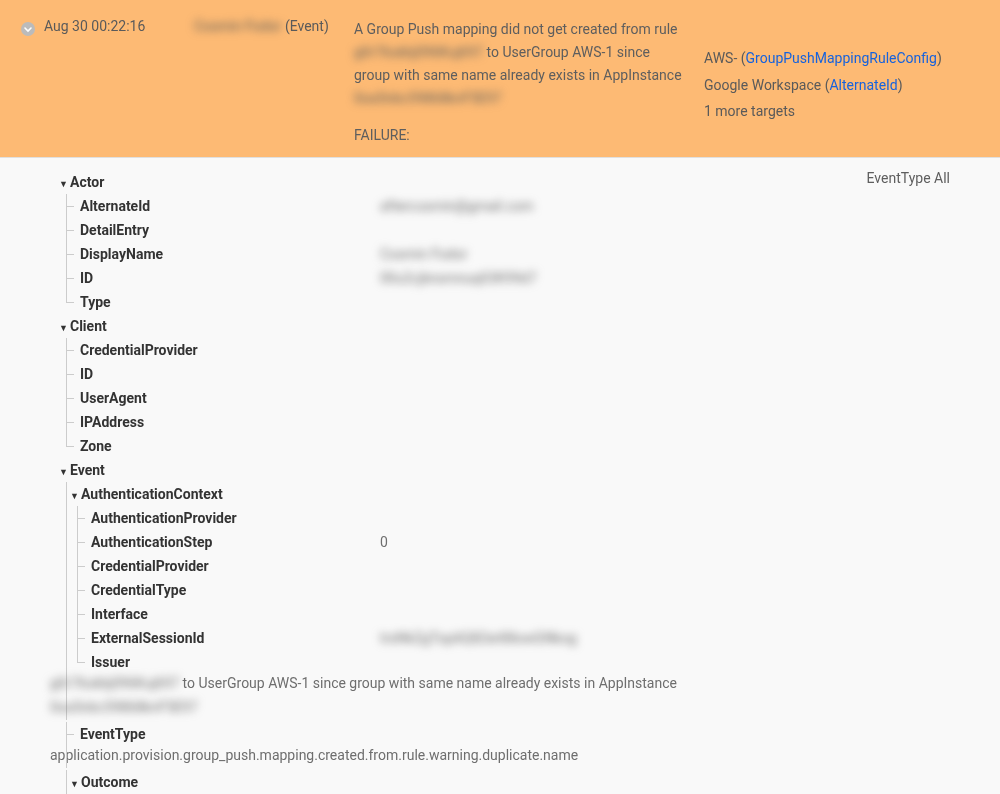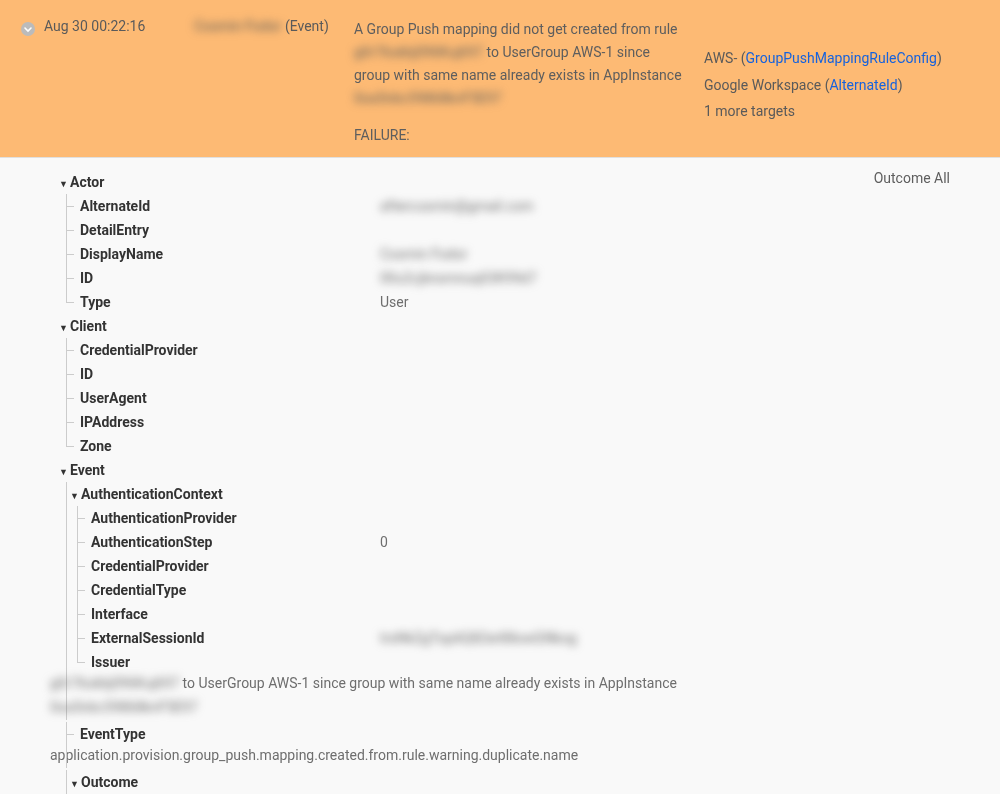--- a/index.html
+++ b/index.html
@@ -198,21 +198,21 @@
     <div class="failure">FAILURE:</div>
   </div>
   <div class="col-targets">
     <div><span>AWS-  (</span><span class="link">GroupPushMappingRuleConfig</span><span>)</span></div>
     <div><span>Google Workspace  (</span><span class="link">AlternateId</span><span>)</span></div>
     <div>1 more targets</div>
   </div>
 </div>
 
 <div class="detail-panel">
-  <div class="collapse-all">Outcome All</div>
+  <div class="collapse-all">EventType All</div>
 
   <div class="tree">
 
     <div class="section-header">
       <span class="caret">▼</span>
       <span>Actor</span>
     </div>
     <div class="row level1">
         <span class="key">AlternateId</span>
         <span class="val blur">aftercosmin@gmail.com</span>
@@ -224,21 +224,20 @@
     <div class="row level1">
         <span class="key">DisplayName</span>
         <span class="val blur">Cosmin Fodor</span>
       </div>
     <div class="row level1">
         <span class="key">ID</span>
         <span class="val blur">00u2cjbnsmnuq03K99d7</span>
       </div>
     <div class="row level1 last">
         <span class="key">Type</span>
-        <span class="val">User</span>
       </div>
 
     <div class="section-header">
       <span class="caret">▼</span>
       <span>Client</span>
     </div>
     <div class="row level1">
         <span class="key">CredentialProvider</span>
         <span class="val"></span>
       </div>

